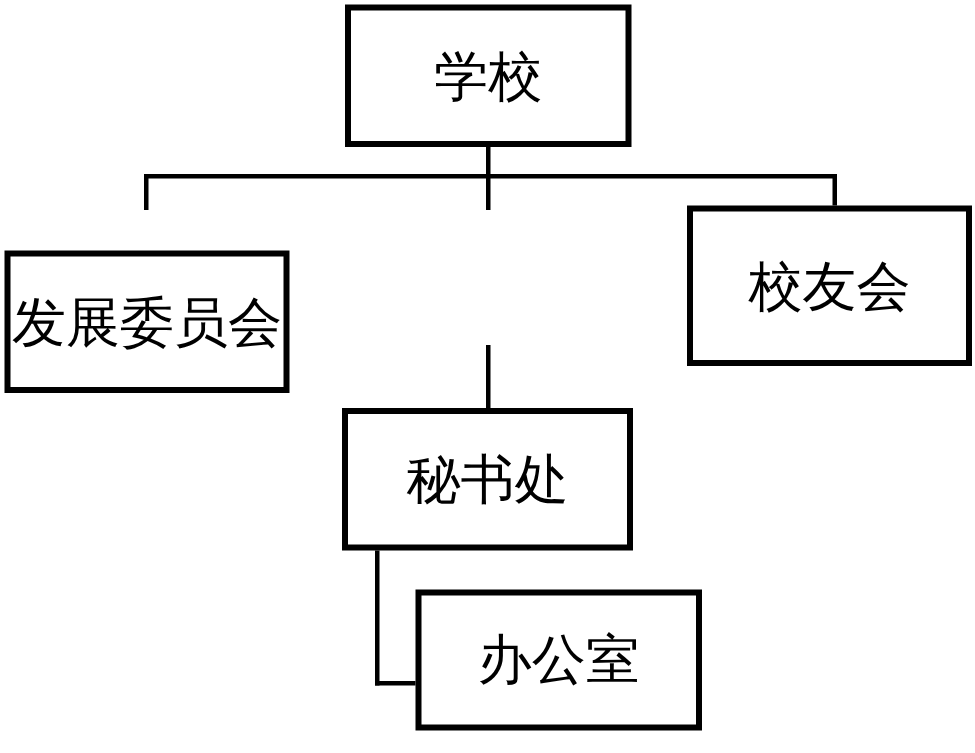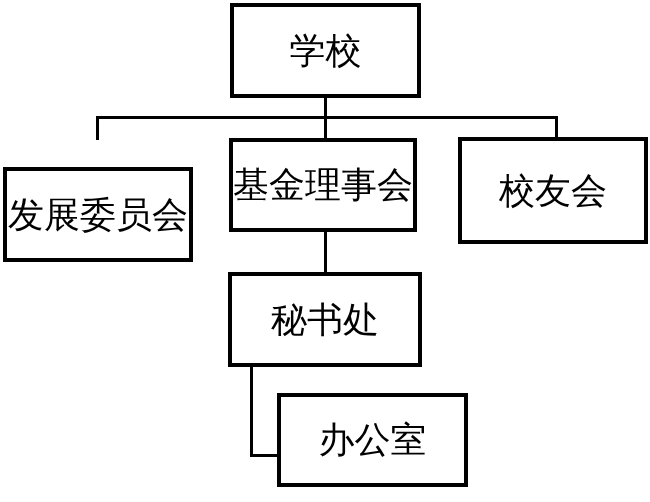--- a/index.html
+++ b/index.html
@@ -66,23 +66,20 @@
   <div class="line" id="l-office-elbow"></div>
 
   <div class="node" id="n-school">
     <span>学校</span>
   </div>
 
   <div class="node" id="n-dev">
     <span>发展委员会</span>
   </div>
 
-  <div class="node" id="n-fund">
-    <span>基金理事会</span>
-  </div>
 
   <div class="node" id="n-alumni">
     <span>校友会</span>
   </div>
 
   <div class="node" id="n-secretariat">
     <span>秘书处</span>
   </div>
 
   <div class="node" id="n-office">

